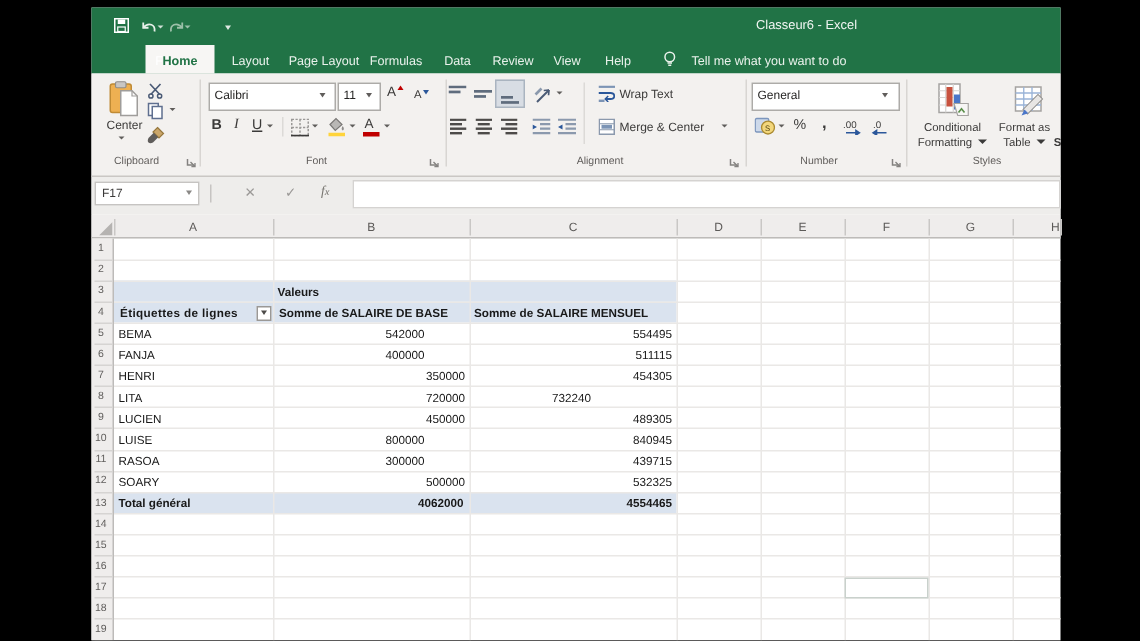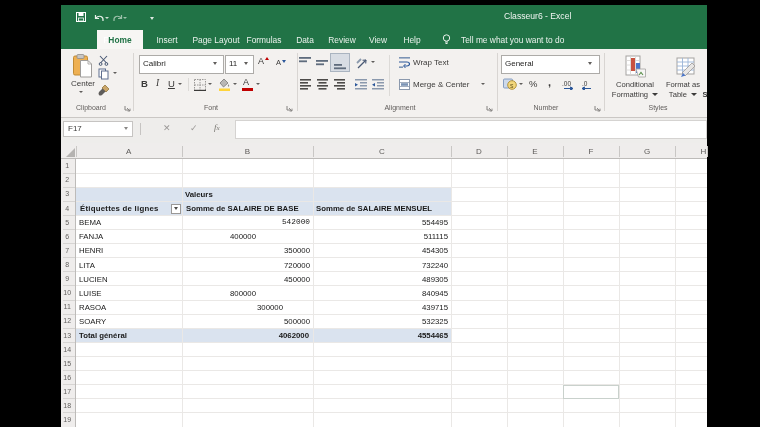--- a/index.html
+++ b/index.html
@@ -28,21 +28,21 @@
       <path d="M9.5 1 L9.5 4.5 L6 4.5" fill="none" stroke="#9cc0a9" stroke-width="1.2"></path>
       <path d="M9.5 4.5 Q7 1.5 4 2.5 Q1.5 3.5 2 7" fill="none" stroke="#9cc0a9" stroke-width="1.2"></path>
     </svg>
 <div class="ab" style="left:123px;top:17.25px;width:0;height:0;border-left:2.1px solid transparent;border-right:2.1px solid transparent;border-top:2.5px solid #9cc0a9;"></div>
 <div class="ab" style="left:150px;top:16.7px;width:0;height:0;border-left:2.52px solid transparent;border-right:2.52px solid transparent;border-top:3px solid #dfe9e2;"></div>
 <div class="tx" style="left:504px;top:11px;width:66px;text-align:center;color:#f2f6f3;font-size:8.6px;">Classeur6 - Excel</div>
 <div class="ab" style="left:61px;top:30px;width:646px;height:19px;background:#217346;"></div>
 <div class="ab" style="left:97px;top:30px;width:46px;height:19px;background:#f7f6f4;"></div>
 <div class="tx" style="left:47.0px;top:35px;width:70px;text-align:right;color:#fff;font-size:8.4px;font-weight:normal;">File</div>
 <div class="tx" style="left:85.0px;top:35px;width:70px;text-align:center;color:#217346;font-size:8.4px;font-weight:bold;">Home</div>
-<div class="tx" style="left:132.0px;top:35px;width:70px;text-align:center;color:#eaf2ec;font-size:8.4px;font-weight:normal;">Insert</div>
+<div class="tx" style="left:132.0px;top:35px;width:70px;text-align:center;color:#eaf2ec;font-size:8.4px;font-weight:normal;">Layout</div>
 <div class="tx" style="left:176.0px;top:35px;width:80px;text-align:center;color:#eaf2ec;font-size:8.4px;font-weight:normal;">Page Layout</div>
 <div class="tx" style="left:229.0px;top:35px;width:70px;text-align:center;color:#eaf2ec;font-size:8.4px;font-weight:normal;">Formulas</div>
 <div class="tx" style="left:270.0px;top:35px;width:70px;text-align:center;color:#eaf2ec;font-size:8.4px;font-weight:normal;">Data</div>
 <div class="tx" style="left:307.0px;top:35px;width:70px;text-align:center;color:#eaf2ec;font-size:8.4px;font-weight:normal;">Review</div>
 <div class="tx" style="left:343.0px;top:35px;width:70px;text-align:center;color:#eaf2ec;font-size:8.4px;font-weight:normal;">View</div>
 <div class="tx" style="left:377.0px;top:35px;width:70px;text-align:center;color:#eaf2ec;font-size:8.4px;font-weight:normal;">Help</div>
 <svg class="ab" style="left:442px;top:34px" width="9" height="11" viewBox="0 0 9 11">
       <circle cx="4.5" cy="4" r="3.2" fill="none" stroke="#eaf2ec" stroke-width="1"></circle>
       <path d="M3 8 L6 8 M3.5 9.5 L5.5 9.5" stroke="#eaf2ec" stroke-width="1"></path>
     </svg>
@@ -326,36 +326,36 @@
 <div class="ab" style="left:563px;top:159px;width:1px;height:268px;background:#eae8e6;"></div>
 <div class="ab" style="left:619px;top:159px;width:1px;height:268px;background:#eae8e6;"></div>
 <div class="ab" style="left:675px;top:159px;width:1px;height:268px;background:#eae8e6;"></div>
 <div class="tx" style="left:185px;top:190.0px;color:#191919;font-size:7.8px;font-weight:bold;">Valeurs</div>
 <div class="tx" style="left:80px;top:204.1px;color:#191919;font-size:7.8px;font-weight:bold;"><span style="letter-spacing:0.25px">Étiquettes de lignes</span></div>
 <div class="ab" style="left:171px;top:203.6px;width:10px;height:10px;background:#fff;border:1px solid #9a9896;box-sizing:border-box;"></div>
 <div class="ab" style="left:173.5px;top:207.1px;width:0;height:0;border-left:2.5px solid transparent;border-right:2.5px solid transparent;border-top:3px solid #4d4b49;"></div>
 <div class="tx" style="left:186px;top:204.1px;color:#191919;font-size:7.8px;font-weight:bold;">Somme de SALAIRE DE BASE</div>
 <div class="tx" style="left:316px;top:204.1px;color:#191919;font-size:7.8px;font-weight:bold;">Somme de SALAIRE MENSUEL</div>
 <div class="tx" style="left:79px;top:218.2px;color:#191919;font-size:7.8px;">BEMA</div>
-<div class="tx" style="left:230px;top:218.2px;width:80px;text-align:right;color:#191919;font-size:7.8px;font-family:Liberation Mono, monospace;">542000</div>
+<div class="tx" style="left:230px;top:218.2px;width:80px;text-align:center;color:#191919;font-size:7.8px;">542000</div>
 <div class="tx" style="left:368px;top:218.2px;width:80px;text-align:right;color:#191919;font-size:7.8px;">554495</div>
 <div class="tx" style="left:79px;top:232.3px;color:#191919;font-size:7.8px;">FANJA</div>
-<div class="tx" style="left:230px;top:232.3px;width:80px;text-align:left;color:#191919;font-size:7.8px;">400000</div>
+<div class="tx" style="left:230px;top:232.3px;width:80px;text-align:center;color:#191919;font-size:7.8px;">400000</div>
 <div class="tx" style="left:368px;top:232.3px;width:80px;text-align:right;color:#191919;font-size:7.8px;">511115</div>
 <div class="tx" style="left:79px;top:246.4px;color:#191919;font-size:7.8px;">HENRI</div>
 <div class="tx" style="left:230px;top:246.4px;width:80px;text-align:right;color:#191919;font-size:7.8px;">350000</div>
 <div class="tx" style="left:368px;top:246.4px;width:80px;text-align:right;color:#191919;font-size:7.8px;">454305</div>
 <div class="tx" style="left:79px;top:260.5px;color:#191919;font-size:7.8px;">LITA</div>
 <div class="tx" style="left:230px;top:260.5px;width:80px;text-align:right;color:#191919;font-size:7.8px;">720000</div>
-<div class="tx" style="left:368px;top:260.5px;width:80px;text-align:right;color:#191919;font-size:7.8px;">732240</div>
+<div class="tx" style="left:368px;top:260.5px;width:80px;color:#191919;font-size:7.8px;">732240</div>
 <div class="tx" style="left:79px;top:274.6px;color:#191919;font-size:7.8px;">LUCIEN</div>
 <div class="tx" style="left:230px;top:274.6px;width:80px;text-align:right;color:#191919;font-size:7.8px;">450000</div>
 <div class="tx" style="left:368px;top:274.6px;width:80px;text-align:right;color:#191919;font-size:7.8px;">489305</div>
 <div class="tx" style="left:79px;top:288.7px;color:#191919;font-size:7.8px;">LUISE</div>
-<div class="tx" style="left:230px;top:288.7px;width:80px;text-align:left;color:#191919;font-size:7.8px;">800000</div>
+<div class="tx" style="left:230px;top:288.7px;width:80px;text-align:center;color:#191919;font-size:7.8px;">800000</div>
 <div class="tx" style="left:368px;top:288.7px;width:80px;text-align:right;color:#191919;font-size:7.8px;">840945</div>
 <div class="tx" style="left:79px;top:302.9px;color:#191919;font-size:7.8px;">RASOA</div>
 <div class="tx" style="left:230px;top:302.9px;width:80px;text-align:center;color:#191919;font-size:7.8px;">300000</div>
 <div class="tx" style="left:368px;top:302.9px;width:80px;text-align:right;color:#191919;font-size:7.8px;">439715</div>
 <div class="tx" style="left:79px;top:317.0px;color:#191919;font-size:7.8px;">SOARY</div>
 <div class="tx" style="left:230px;top:317.0px;width:80px;text-align:right;color:#191919;font-size:7.8px;">500000</div>
 <div class="tx" style="left:368px;top:317.0px;width:80px;text-align:right;color:#191919;font-size:7.8px;">532325</div>
 <div class="tx" style="left:79px;top:331.1px;color:#191919;font-size:7.8px;font-weight:bold;">Total général</div>
 <div class="tx" style="left:229px;top:331.1px;width:80px;text-align:right;color:#191919;font-size:7.8px;font-weight:bold;">4062000</div>
 <div class="tx" style="left:368px;top:331.1px;width:80px;text-align:right;color:#191919;font-size:7.8px;font-weight:bold;">4554465</div>

